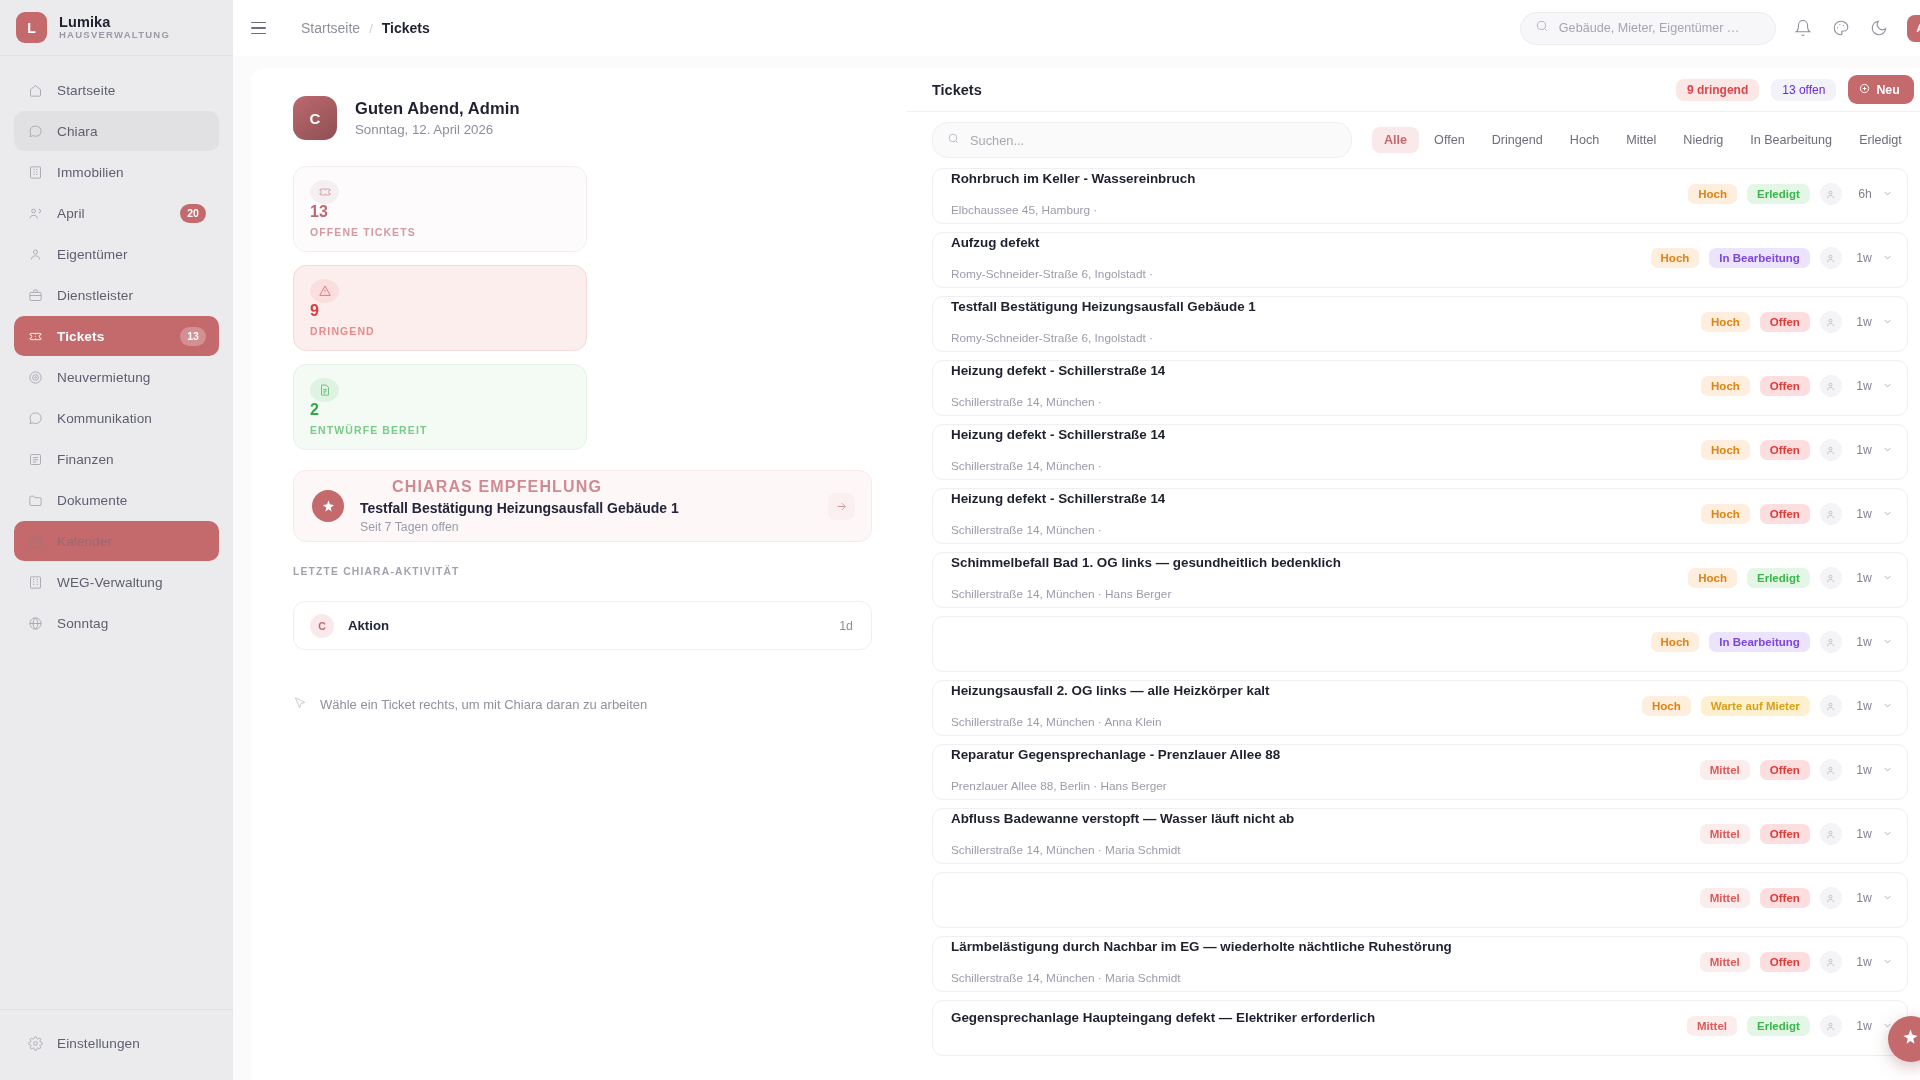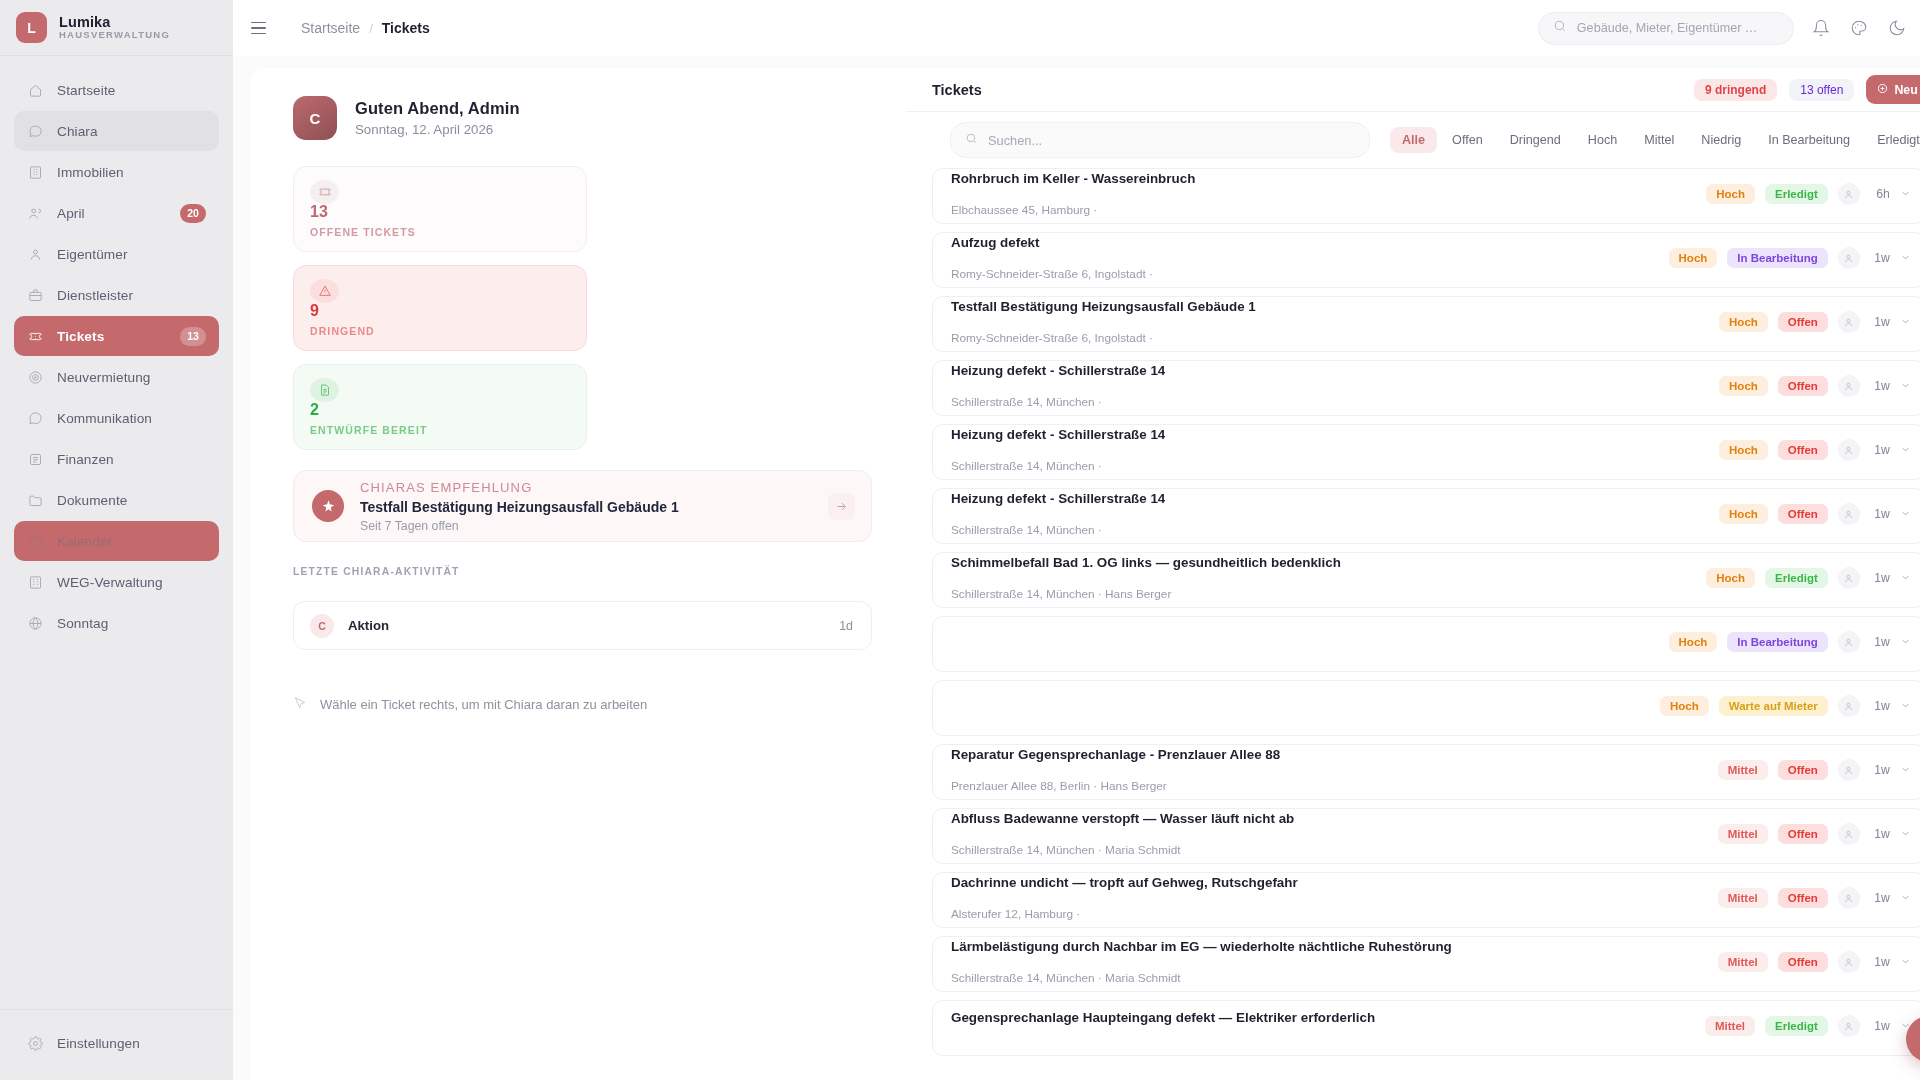--- a/index.html
+++ b/index.html
@@ -124,21 +124,21 @@
   .stat.s-neutral .stat-num { color: #c0686f; } .stat.s-neutral .stat-lbl { color: #d39aa2; }
   .stat.s-red .stat-num     { color: #dc3b3b; } .stat.s-red .stat-lbl     { color: #e98a8a; }
   .stat.s-green .stat-num   { color: #2fab45; } .stat.s-green .stat-lbl   { color: #79cb87; }
 
   .reco {
     background: #fdf7f8; border: 1px solid #f6eaec; border-radius: 13px;
     height: 72px; display: flex; align-items: center; gap: 16px; padding: 0 16px 0 18px; margin-bottom: 24px; cursor: pointer;
   }
   .reco-av { width: 32px; height: 32px; border-radius: 50%; background: #c4696c; display:flex; align-items:center; justify-content:center; flex:0 0 32px; }
   .reco-av svg { width: 15px; height: 15px; fill: #fff; }
-  .reco-kicker { font-size: 13px; font-weight: 400; letter-spacing: 1.15px; color: #d08a92; }
+  .reco-kicker { font-size: 16px; font-weight: 700; letter-spacing: 1.15px; color: #d08a92; margin-left: 32px; }
   .reco-title { font-size: 14px; font-weight: 700; color: #23253a; margin-top: 4px; }
   .reco-meta { font-size: 12.3px; color: #9a9cab; margin-top: 4px; }
   .reco-go { margin-left: auto; width: 27px; height: 27px; border-radius: 8px; background:#faeff1; display:flex; align-items:center; justify-content:center; }
   .reco-go svg { width: 13px; height: 13px; stroke: #d08a92; fill:none; stroke-width:1.6; }
 
   .sec-label { font-size: 10.3px; font-weight: 700; letter-spacing: 1.2px; color: #a0a2b0; margin-bottom: 24px; }
   .activity {
     border: 1px solid #efeff2; border-radius: 12px; height: 49px;
     display: flex; align-items: center; gap: 14px; padding: 0 18px 0 16px; cursor: pointer;
   }
@@ -159,21 +159,21 @@
   .btn-new {
     background: #c4696c; color:#fff; border:none; border-radius: 9px; height: 29px; padding: 0 14px 0 11px;
     display:flex; align-items:center; gap:6px; font-size: 12.4px; font-weight:700; cursor:pointer;
     font-family: "Liberation Sans", sans-serif;
   }
   .btn-new svg { width: 11px; height: 11px; stroke:#fff; fill:none; stroke-width:2.1; }
 
   .tk-filters { height: 56px; display:flex; align-items:center; gap: 20px; padding: 0 24px 0 26px; }
   .tk-search {
     width: 420px; height: 36px; border-radius: 16px; background:#fafafb; border:1px solid #f0f0f3;
-    display:flex; align-items:center; gap: 10px; padding: 0 14px; margin-left: 18px;
+    display:flex; align-items:center; gap: 10px; padding: 0 14px;
   }
   .tk-search svg { width: 13px; height:13px; stroke:#b4b6c0; fill:none; stroke-width:1.6; }
   .tk-search .ph { font-size: 12.8px; color:#a6a8b3; }
   .chips { display:flex; align-items:center; gap: 3px; margin-left: auto; }
   .chip { font-size: 12.6px; color:#6c6e7d; padding: 6px 12px; border-radius: 8px; cursor:pointer; white-space: nowrap; }
   .chip.sel { background:#fae9ea; color:#c4696c; font-weight: 600; }
 
   .tk-list-wrap { flex: 1 1 auto; position: relative; min-height: 0; padding: 0 18px 0 26px; }
   .tk-list { height: 100%; overflow: hidden; display:flex; flex-direction: column; gap: 8px; padding-right: 12px; }
   .trow {
@@ -686,20 +686,24 @@
                         <path d="M5.5 20c0-3.5 2.9-6 6.5-6s6.5 2.5 6.5 6"></path>
                       </svg>
                     </span>
                     <span class="trow-age">1w</span>
                     <span class="chev"><svg viewBox="0 0 24 24" fill="none">
                         <path d="M6 9l6 6 6-6"></path>
                       </svg></span>
                   </div>
                 </div>
                 <div class="trow">
+                  <div class="trow-main">
+                    <div class="trow-title">Heizungsausfall 2. OG links — alle Heizkörper kalt</div>
+                    <div class="trow-sub">Schillerstraße 14, München · Anna Klein</div>
+                  </div>
                   <div class="trow-right">
                     <span class="bdg b-prio-hoch">Hoch</span>
                     <span class="bdg b-st-warte">Warte auf Mieter</span>
                     <span class="assignee">
                       <svg viewBox="0 0 24 24">
                         <circle cx="12" cy="8" r="3.2"></circle>
                         <path d="M5.5 20c0-3.5 2.9-6 6.5-6s6.5 2.5 6.5 6"></path>
                       </svg>
                     </span>
                     <span class="trow-age">1w</span>
@@ -742,24 +746,20 @@
                         <path d="M5.5 20c0-3.5 2.9-6 6.5-6s6.5 2.5 6.5 6"></path>
                       </svg>
                     </span>
                     <span class="trow-age">1w</span>
                     <span class="chev"><svg viewBox="0 0 24 24" fill="none">
                         <path d="M6 9l6 6 6-6"></path>
                       </svg></span>
                   </div>
                 </div>
                 <div class="trow">
-                  <div class="trow-main">
-                    <div class="trow-title">Dachrinne undicht — tropft auf Gehweg, Rutschgefahr</div>
-                    <div class="trow-sub">Alsterufer 12, Hamburg ·</div>
-                  </div>
                   <div class="trow-right">
                     <span class="bdg b-prio-mittel">Mittel</span>
                     <span class="bdg b-st-offen">Offen</span>
                     <span class="assignee">
                       <svg viewBox="0 0 24 24">
                         <circle cx="12" cy="8" r="3.2"></circle>
                         <path d="M5.5 20c0-3.5 2.9-6 6.5-6s6.5 2.5 6.5 6"></path>
                       </svg>
                     </span>
                     <span class="trow-age">1w</span>

